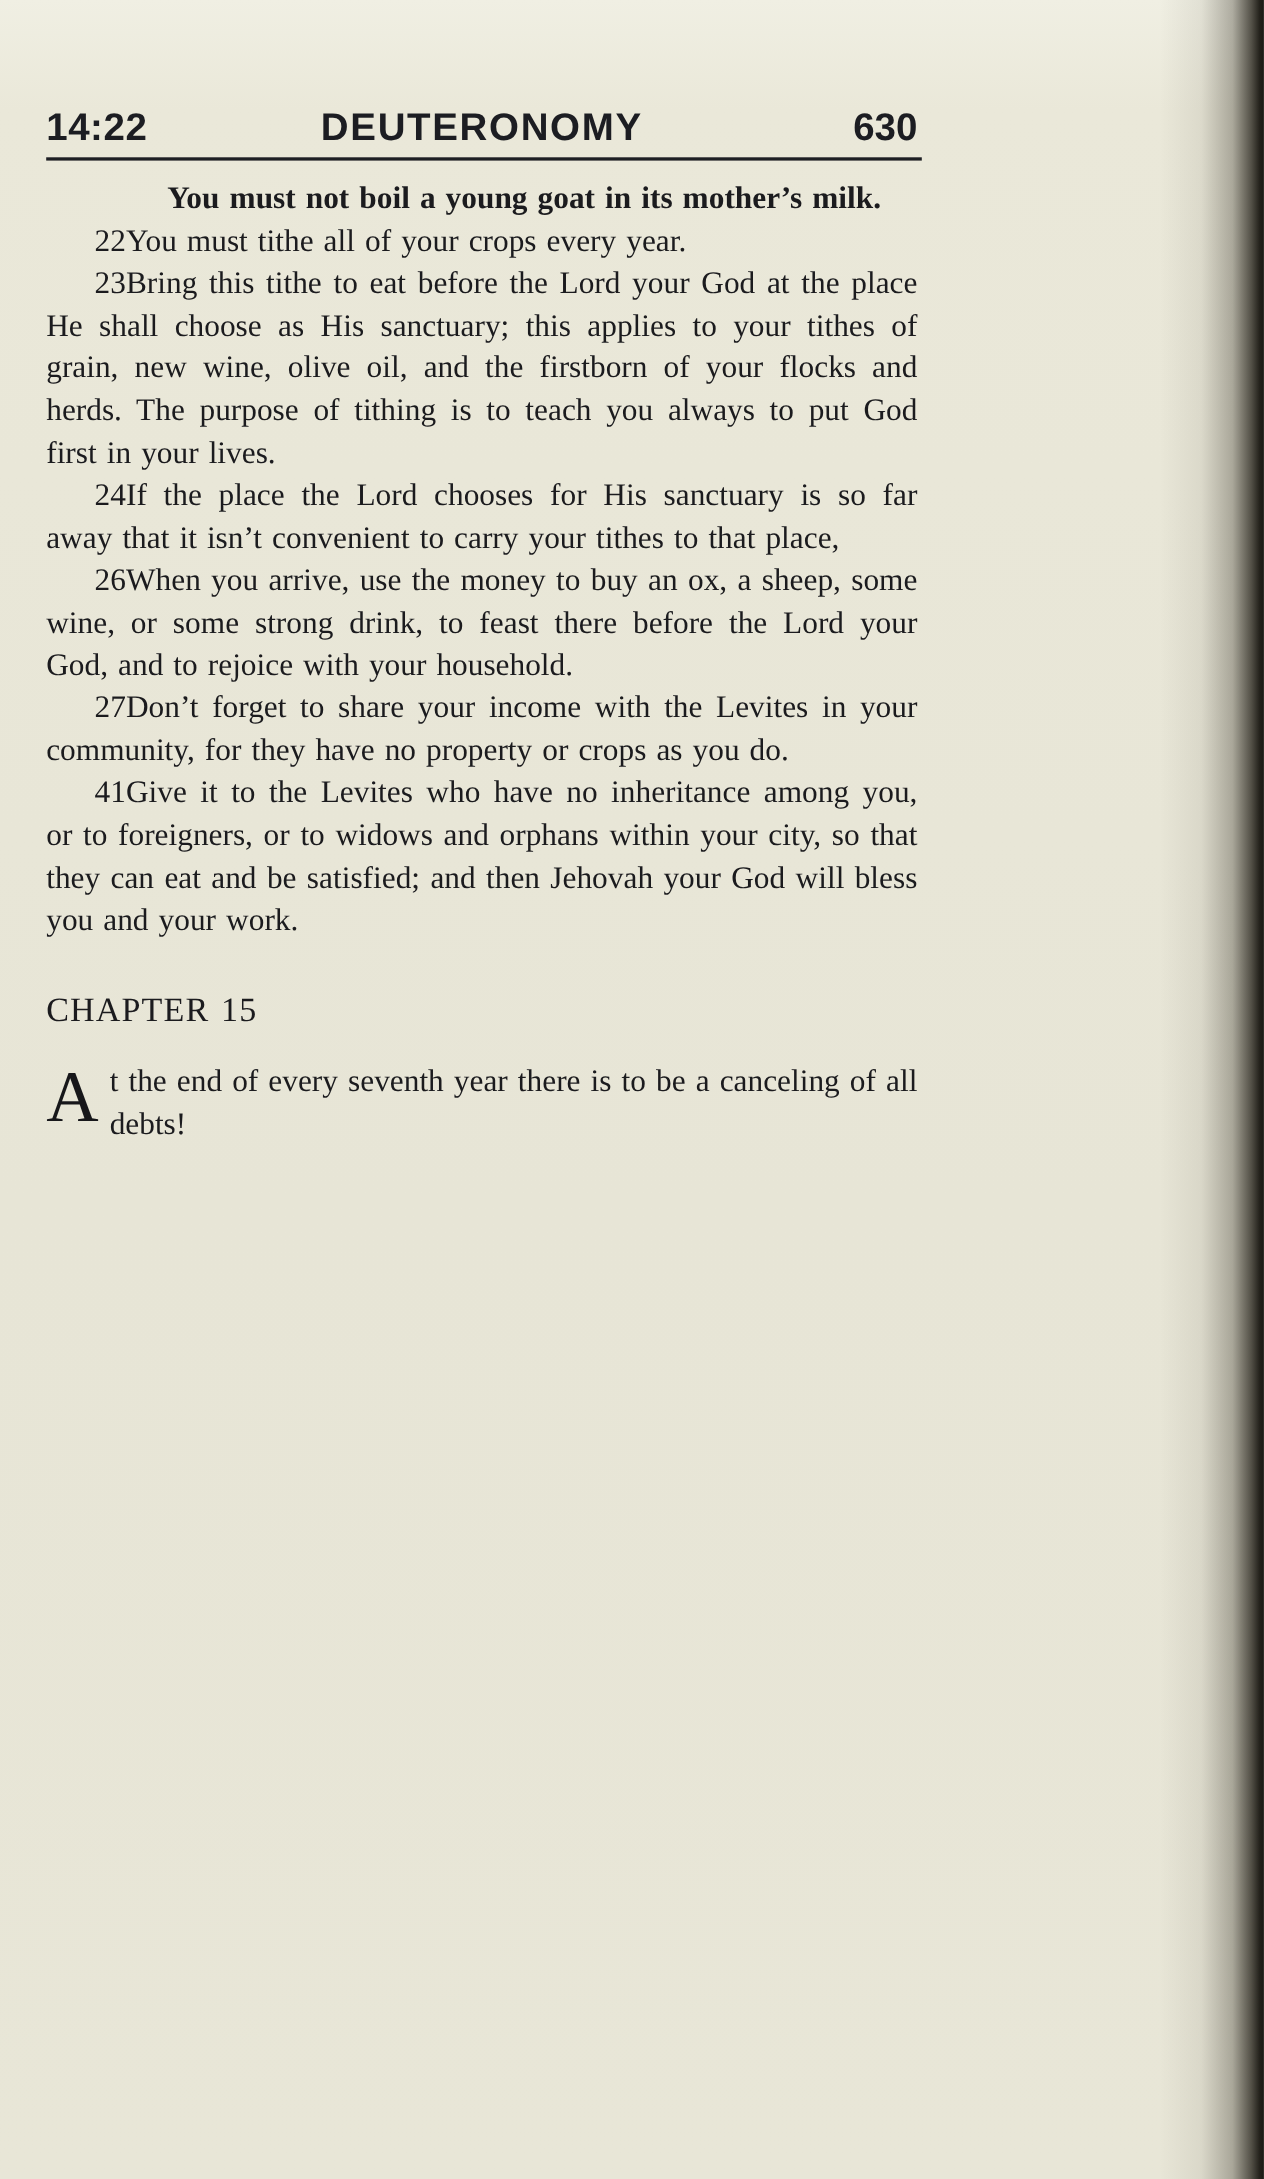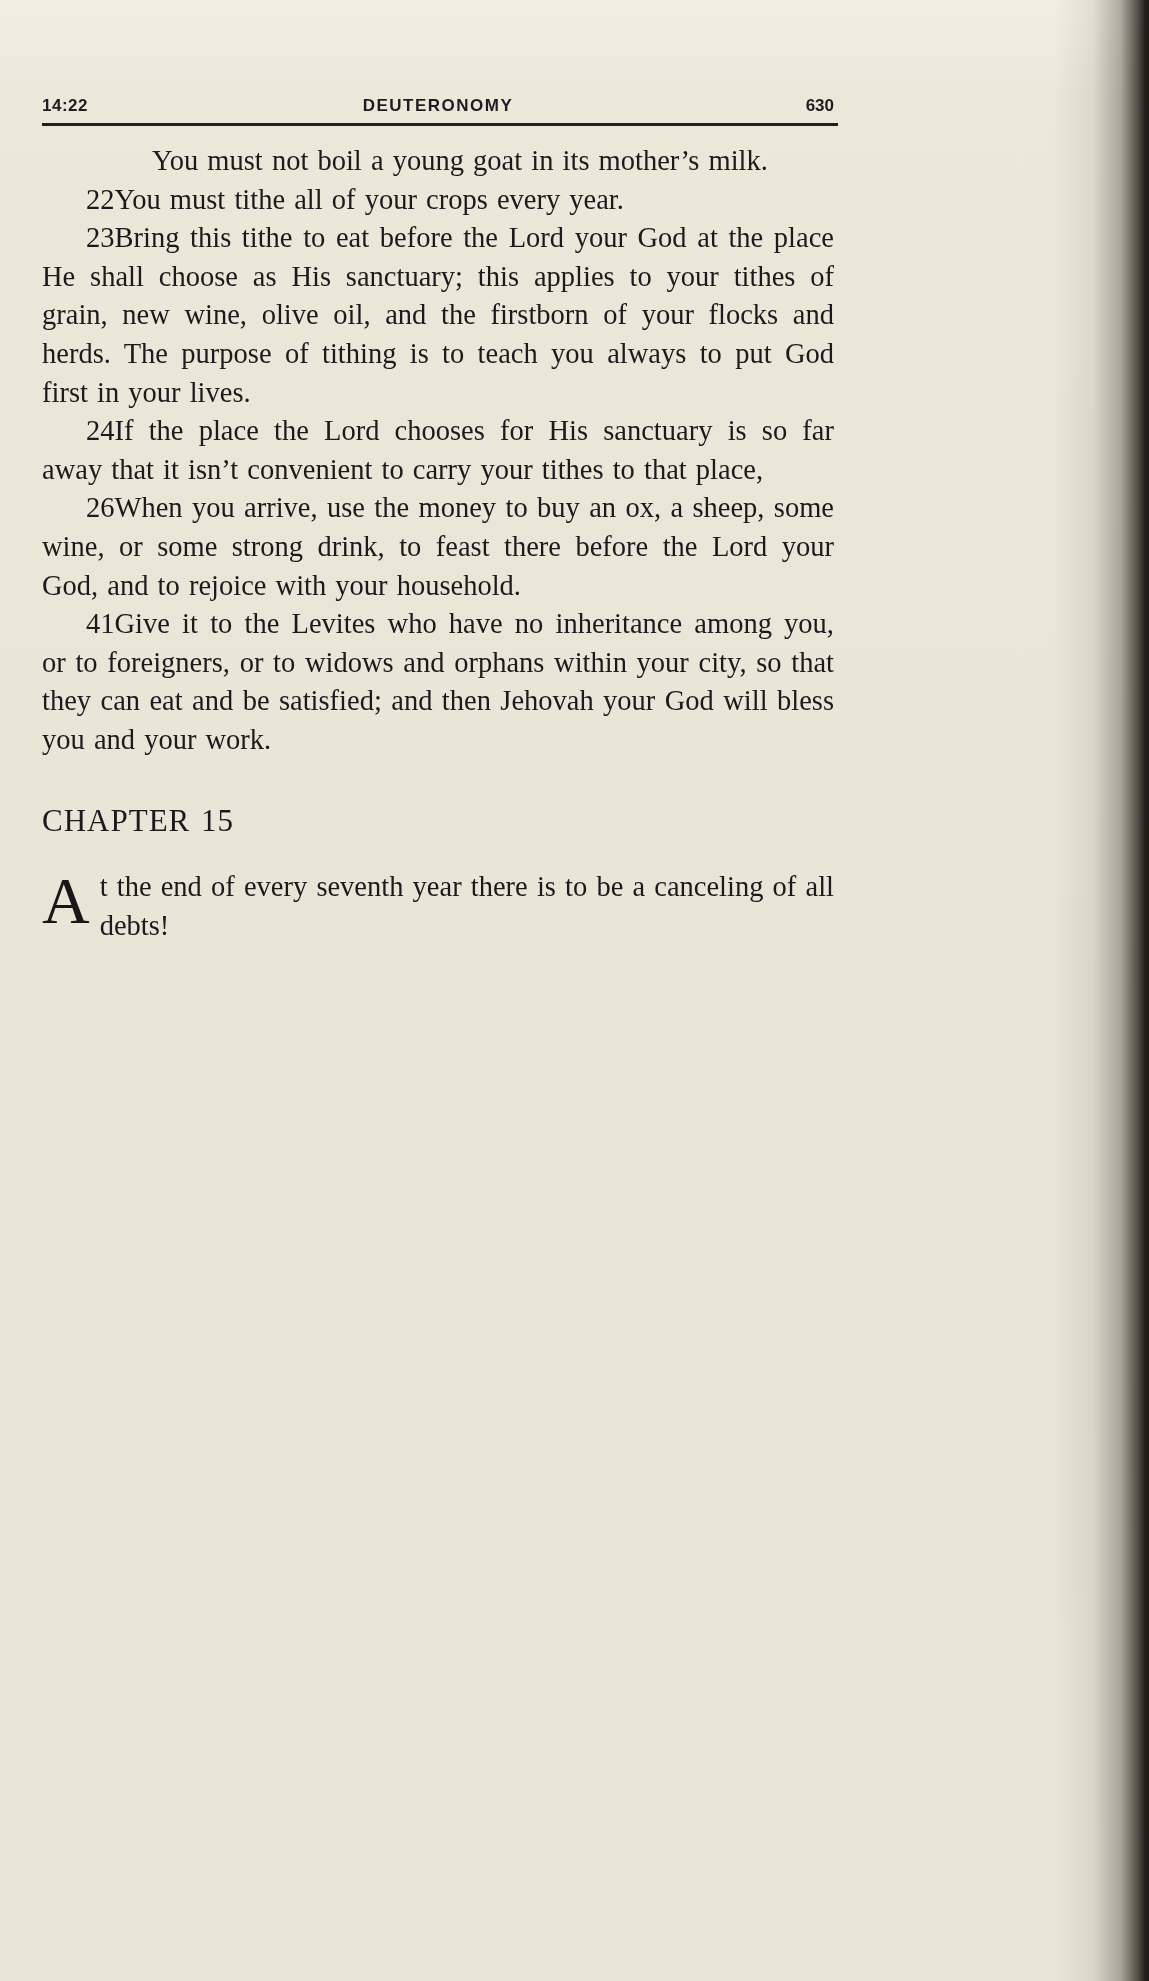--- a/index.html
+++ b/index.html
@@ -39,41 +39,41 @@
     top: 96px;
     width: 792px;
     color: #1b1b1e;
     font-family: "Liberation Serif", serif;
   }
   .header {
     display: flex;
     align-items: flex-start;
     font-family: "Liberation Sans", sans-serif;
     font-weight: bold;
-    font-size: 17px;
+    font-size: 35px;
     color: #1c1d22;
   }
   .header .ref   { width: 170px; letter-spacing: 0.5px; }
   .header .book  { flex: 1; text-align: center; letter-spacing: 1.5px; }
   .header .pageno{ width: 170px; text-align: right; }
   .rule {
     height: 3px;
     background: #1e1f24;
     margin-top: 7px;
     margin-bottom: 16px;
     width: 796px;
   }
   .bodytext {
     font-size: 28.5px;
     line-height: 38.6px;
     text-align: justify;
     word-spacing: 2px;
   }
   .bodytext p { margin: 0; }
-  p.continuation { text-indent: 110px; }
+  p.continuation { text-indent: 110px; font-weight: bold; }
   p.verse        { text-indent: 44px; }
   .vnum { }
   p.chapter {
     text-align: left;
     text-indent: 0;
     font-size: 31px;
     letter-spacing: 1px;
     margin-top: 42px;
     margin-bottom: 28px;
   }
@@ -108,20 +108,21 @@
 
       <p class="verse"><span class="vnum">22</span><span>You must tithe all of your crops every year.</span></p>
 
       <p class="verse"><span class="vnum">23</span><span>Bring this tithe to eat before the Lord your God at the place He shall choose as His sanctuary; this applies to your tithes of grain, new wine, olive oil, and the firstborn of your flocks and herds. The purpose of tithing is to teach you always to put God first in your lives.</span></p>
 
       <p class="verse"><span class="vnum">24</span><span>If the place the Lord chooses for His sanctuary is so far away that it isn’t convenient to carry your tithes to that place,</span></p>
 
 
       <p class="verse"><span class="vnum">26</span><span>When you arrive, use the money to buy an ox, a sheep, some wine, or some strong drink, to feast there before the Lord your God, and to rejoice with your household.</span></p>
 
+      <p class="verse"><span class="vnum">27</span><span>Don’t forget to share your income with the Levites in your community, for they have no property or crops as you do.</span></p>
 
 
       <p class="verse"><span class="vnum">41</span><span>Give it to the Levites who have no inheritance among you, or to foreigners, or to widows and orphans within your city, so that they can eat and be satisfied; and then Jehovah your God will bless you and your work.</span></p>
 
       <p class="chapter">CHAPTER 15</p>
 
       <p class="opening"><span class="dropcap">A</span><span>t the end of every seventh year there is to be a canceling of all debts!</span></p>
 
     </div>
   </div>

